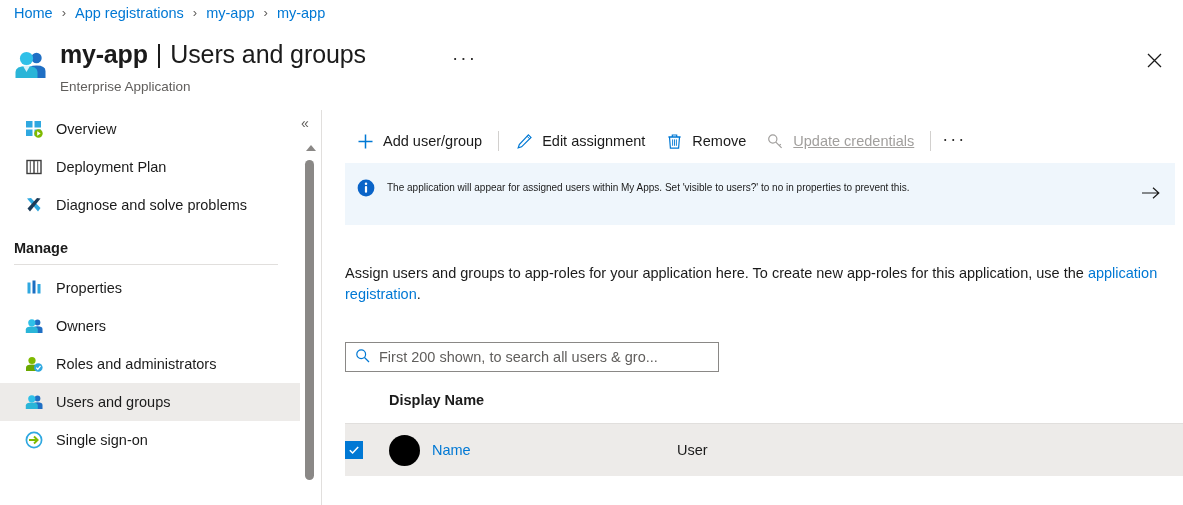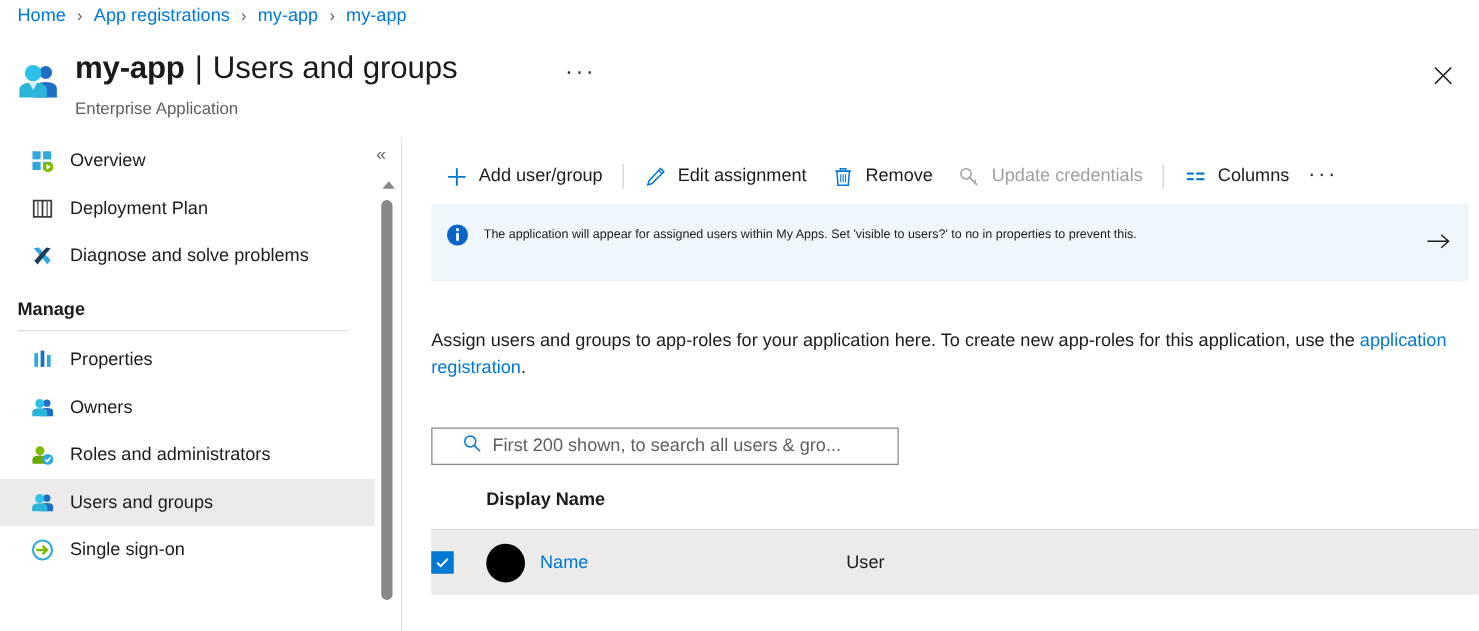--- a/index.html
+++ b/index.html
@@ -133,21 +133,21 @@
     position: absolute; left: 0; top: 10px;
     height: 42px; display: flex; align-items: center;
     padding-left: 24px;
   }
   .tb-btn {
     display: flex; align-items: center;
     height: 32px; padding: 0 10px;
     font-size: 14.5px; color: #1b1b1b;
     cursor: pointer; white-space: nowrap;
   }
-  .tb-btn.disabled { color: #a19f9d; cursor: default; }
+  .tb-btn.disabled { color: #a19f9d; cursor: default; text-decoration: underline; }
   .tb-ico {
     width: 18px; height: 18px; margin-right: 9px;
     display: flex; align-items: center; justify-content: center;
     flex: 0 0 18px;
   }
   .tb-sep {
     width: 1px; height: 20px; background: #d2d0ce; margin: 0 6px;
   }
   .tb-more {
     display: flex; align-items: center; justify-content: center;
@@ -181,21 +181,21 @@
     width: 815px;
     font-size: 14.5px; line-height: 21px; color: #1b1b1b;
   }
   .desc a { color: #0078d4; text-decoration: none; cursor: pointer; }
 
   
   .search-box {
     position: absolute; left: 23px; top: 232px;
     width: 374px; height: 30px;
     border: 1px solid #8a8886; background: #fff;
-    display: flex; align-items: center; padding-left: 15px;
+    display: flex; align-items: center;
   }
   .search-ico { margin: 0 7px 0 9px; flex: 0 0 14px; }
   .search-input {
     border: none; outline: none; background: transparent;
     font-family: "Liberation Sans", sans-serif;
     font-size: 14.5px; color: #1b1b1b; width: 320px;
   }
   .search-input::placeholder { color: #605e5c; opacity: 1; }
 
   
@@ -410,31 +410,20 @@
           <svg width="17" height="17" viewBox="0 0 17 17">
             <circle cx="5.8" cy="6" r="4.1" fill="none" stroke="#a19f9d" stroke-width="1.2"></circle>
             <path d="M8.6 8.9 L14.6 14.9 M12.3 12.6 L13.8 11.1" stroke="#a19f9d" stroke-width="1.2" fill="none"></path>
           </svg>
         </span>
         <span>Update credentials</span>
       </div>
 
       <div class="tb-sep"></div>
 
-      <div class="tb-btn">
-        <span class="tb-ico">
-          <svg width="17" height="17" viewBox="0 0 17 17">
-            <rect x="1.5" y="5" width="5.5" height="1.7" fill="#0078d4"></rect>
-            <rect x="9" y="5" width="6.5" height="1.7" fill="#0078d4"></rect>
-            <rect x="1.5" y="9.5" width="5.5" height="1.7" fill="#0078d4"></rect>
-            <rect x="9" y="9.5" width="6.5" height="1.7" fill="#0078d4"></rect>
-          </svg>
-        </span>
-        <span>Columns</span>
-      </div>
 
       <div class="tb-more">···</div>
     </div>
 
     <div class="banner">
       <span class="banner-ico">
         <svg width="18" height="18" viewBox="0 0 18 18">
           <circle cx="9" cy="9" r="8.4" fill="#0a64c8"></circle>
           <circle cx="9" cy="4.7" r="1.25" fill="#fff"></circle>
           <rect x="7.9" y="7.1" width="2.2" height="6.7" rx="1" fill="#fff"></rect>

